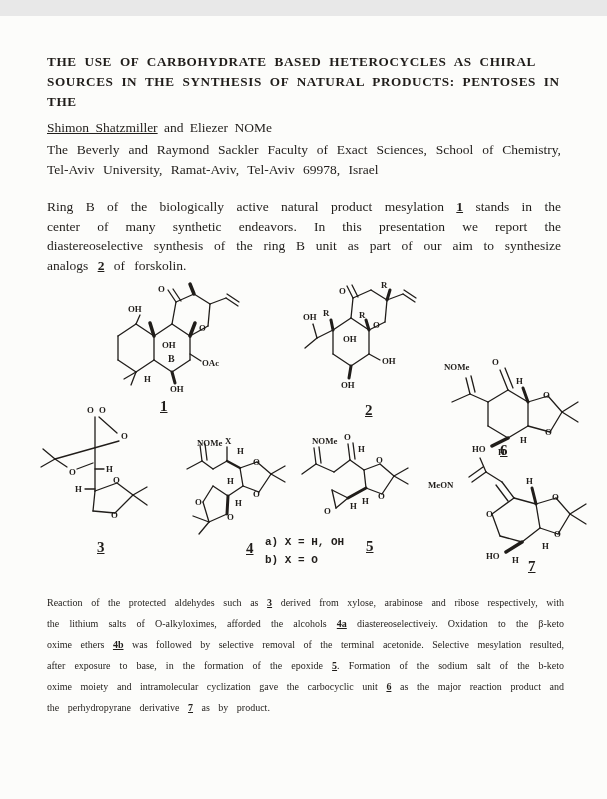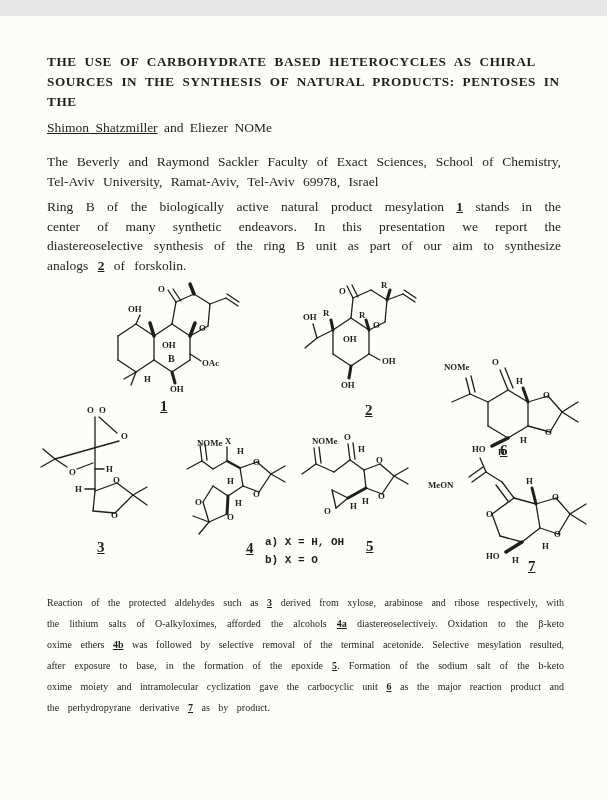--- a/index.html
+++ b/index.html
@@ -17,21 +17,21 @@
     position:absolute;left:47px;top:36px;width:516px;
     font-size:13.2px;font-weight:600;line-height:20px;
     letter-spacing:0.6px;word-spacing:4px;
   }
   .authors{
     position:absolute;left:47px;top:104px;width:516px;
     font-size:13.5px;word-spacing:3px;
   }
   .authors .uname{text-decoration:underline;}
   .affiliation{
-    position:absolute;left:47px;top:136px;width:514px;
+    position:absolute;left:47px;top:124px;width:514px;
     font-size:13.5px;line-height:20px;text-align:justify;word-spacing:5px;
   }
   .para1{
     position:absolute;left:47px;top:181px;width:514px;
     font-size:13.5px;line-height:19.5px;text-align:justify;word-spacing:6px;
   }
   .para2{
     position:absolute;left:47px;top:576px;width:517px;
     font-size:10px;line-height:21px;text-align:justify;word-spacing:6px;
   }

